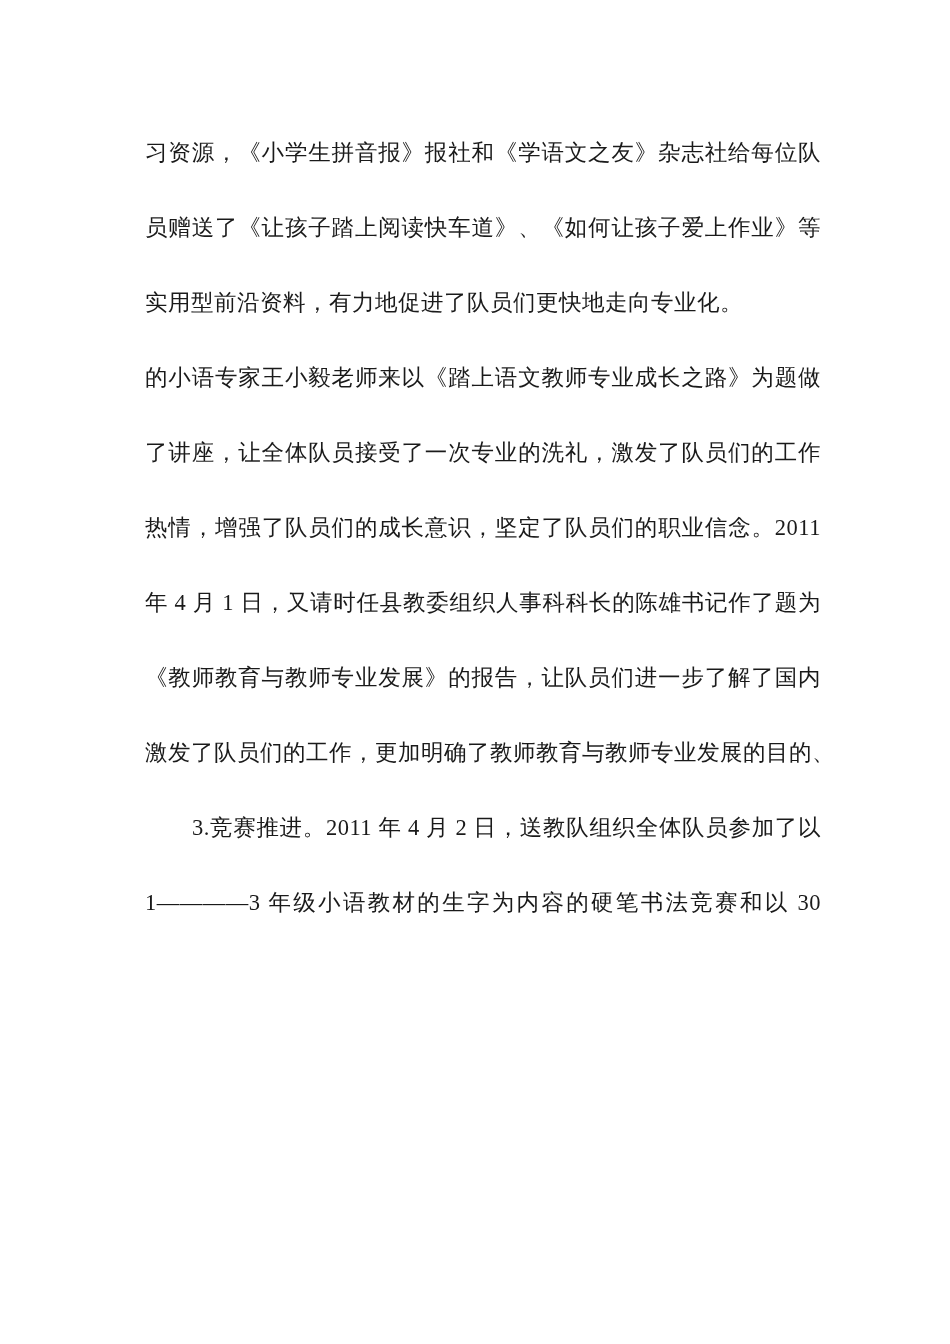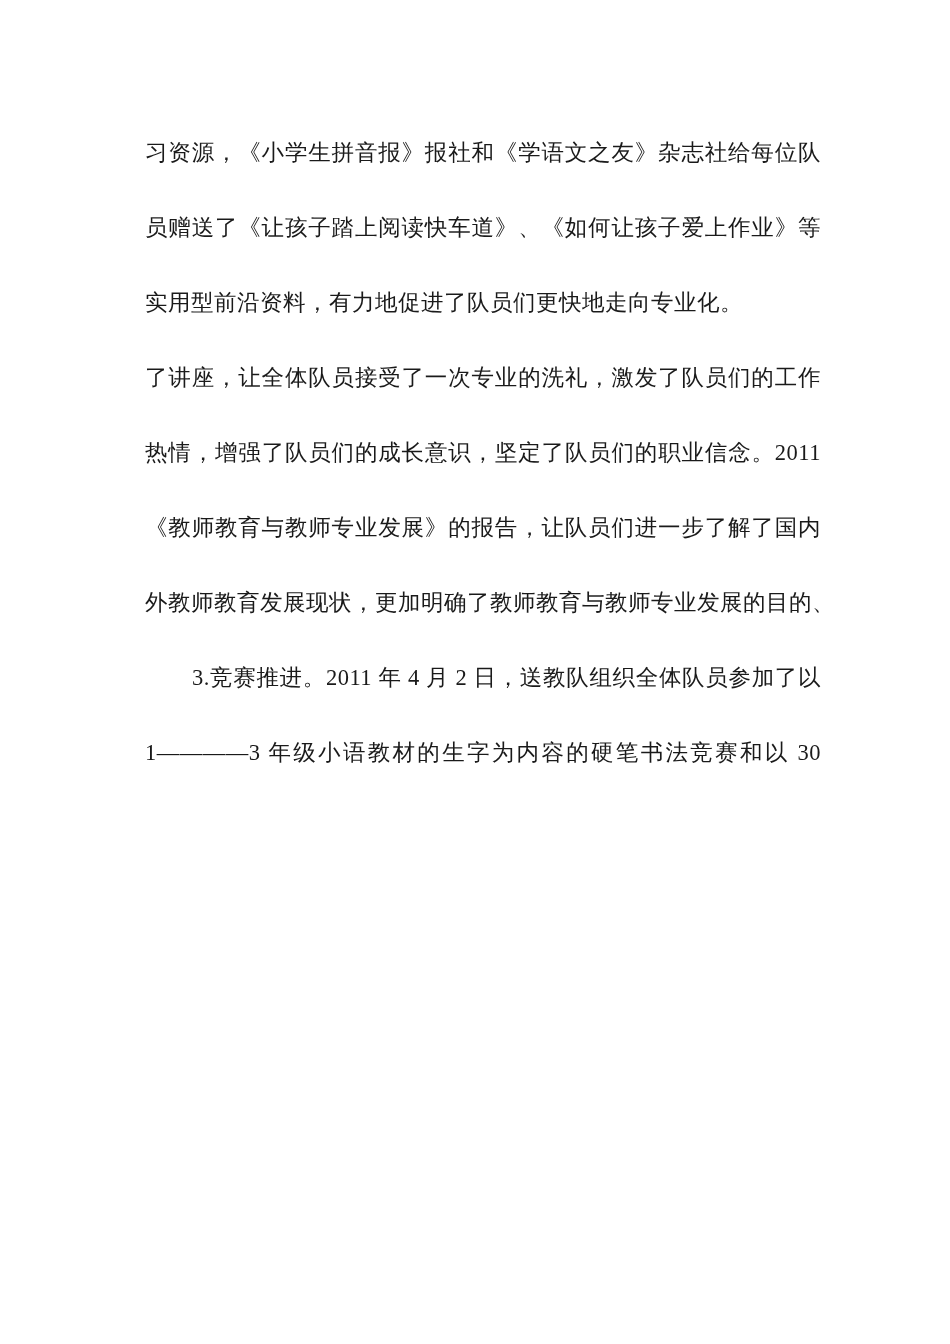--- a/index.html
+++ b/index.html
@@ -60,24 +60,26 @@
 </style>
 </head>
 <body>
 
 <div class="page">
 
   <div class="content">
       <div class="line">习资源，《小学生拼音报》报社和《学语文之友》杂志社给每位队</div>
       <div class="line">员赠送了《让孩子踏上阅读快车道》、《如何让孩子爱上作业》等</div>
       <div class="line para-end">实用型前沿资料，有力地促进了队员们更快地走向专业化。</div>
+      <div class="line">的小语专家王小毅老师来以《踏上语文教师专业成长之路》为题做</div>
       <div class="line">了讲座，让全体队员接受了一次专业的洗礼，激发了队员们的工作</div>
       <div class="line">热情，增强了队员们的成长意识，坚定了队员们的职业信念。2011</div>
+      <div class="line">年 4 月 1 日，又请时任县教委组织人事科科长的陈雄书记作了题为</div>
       <div class="line">《教师教育与教师专业发展》的报告，让队员们进一步了解了国内</div>
-      <div class="line">外教师教育发展现状，更加明确了教师教育与教师专业发展的目的、</div>
+      <div class="line">激发了队员们的工作，更加明确了教师教育与教师专业发展的目的、</div>
       <div class="line indent">3.竞赛推进。2011 年 4 月 2 日，送教队组织全体队员参加了以</div>
       <div class="line">1————3 年级小语教材的生字为内容的硬笔书法竞赛和以 30</div>
     </div>
 
   <div class="footer">
     <span>第</span><span class="num">3</span><span>页</span><span>共</span><span class="num">24</span><span>页</span>
   </div>
 
 </div>
 

